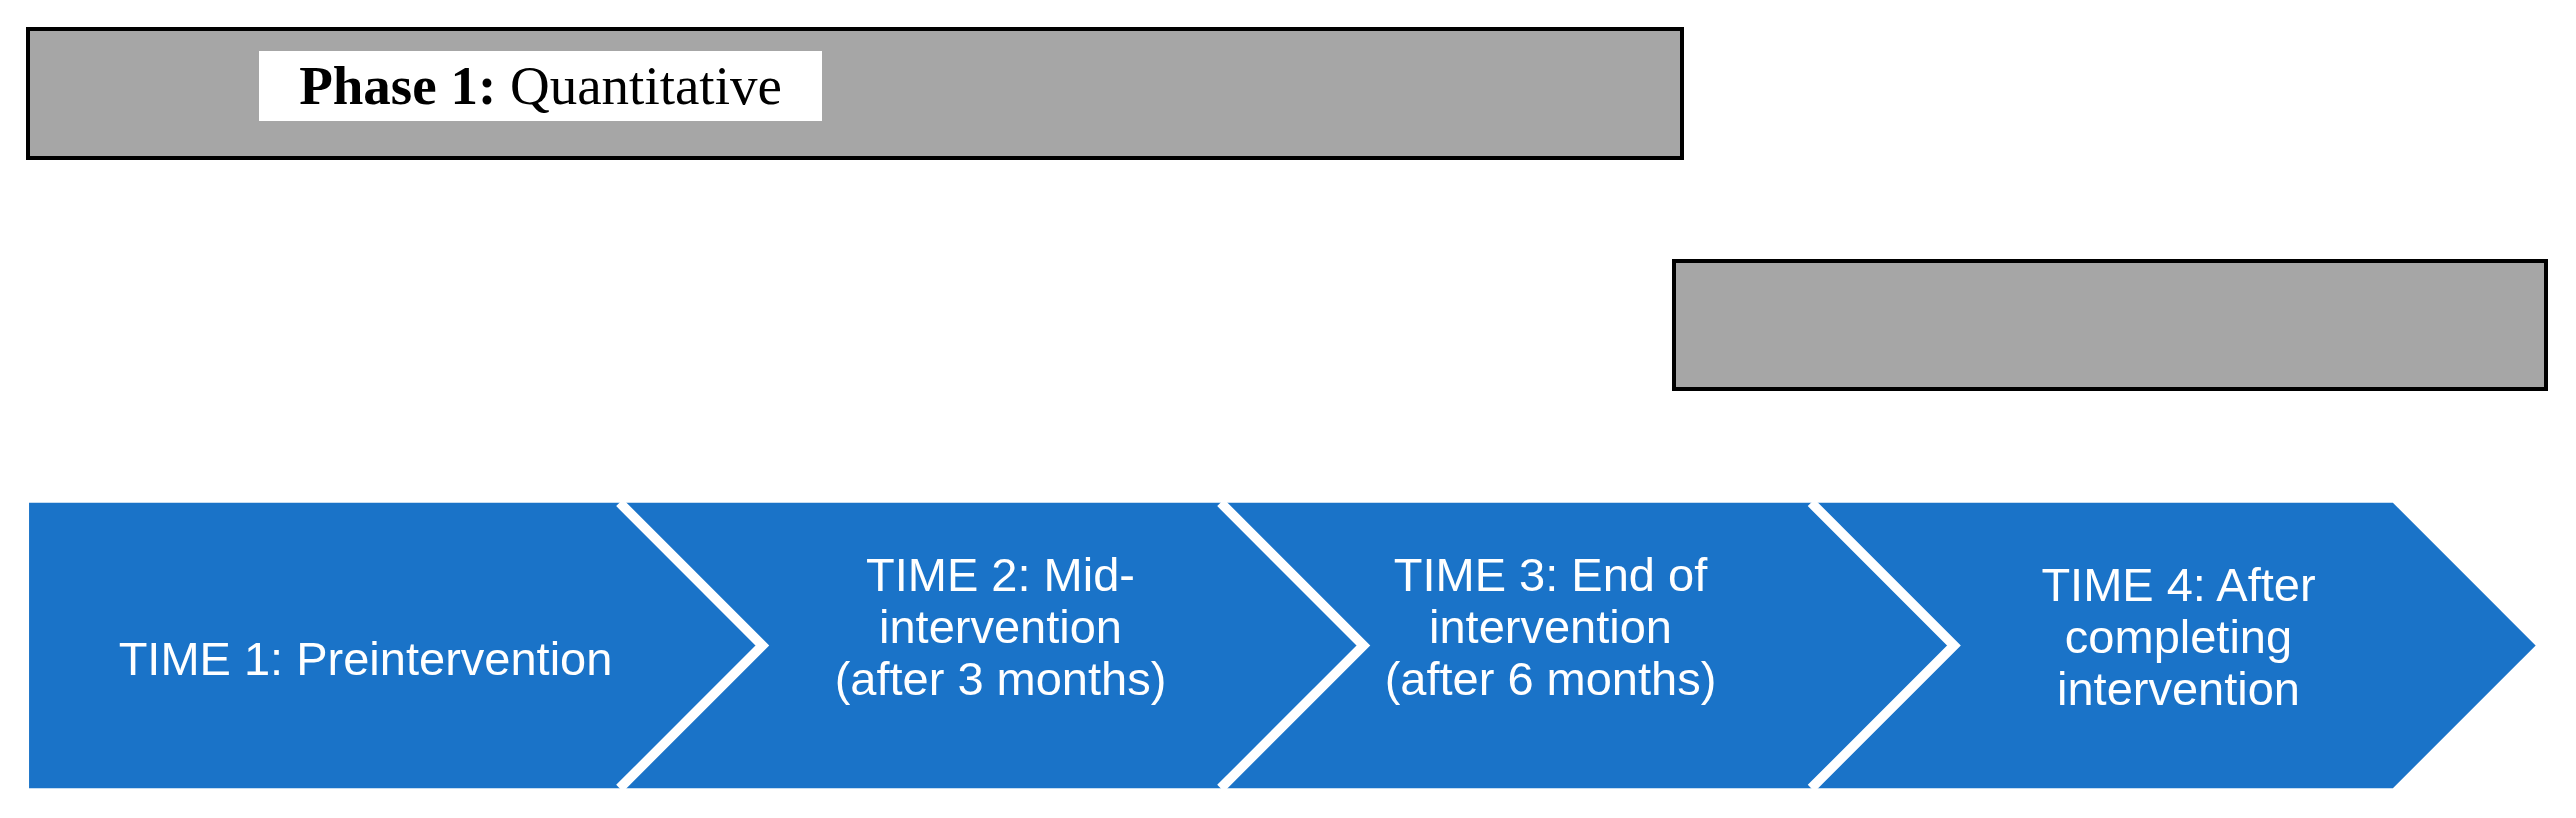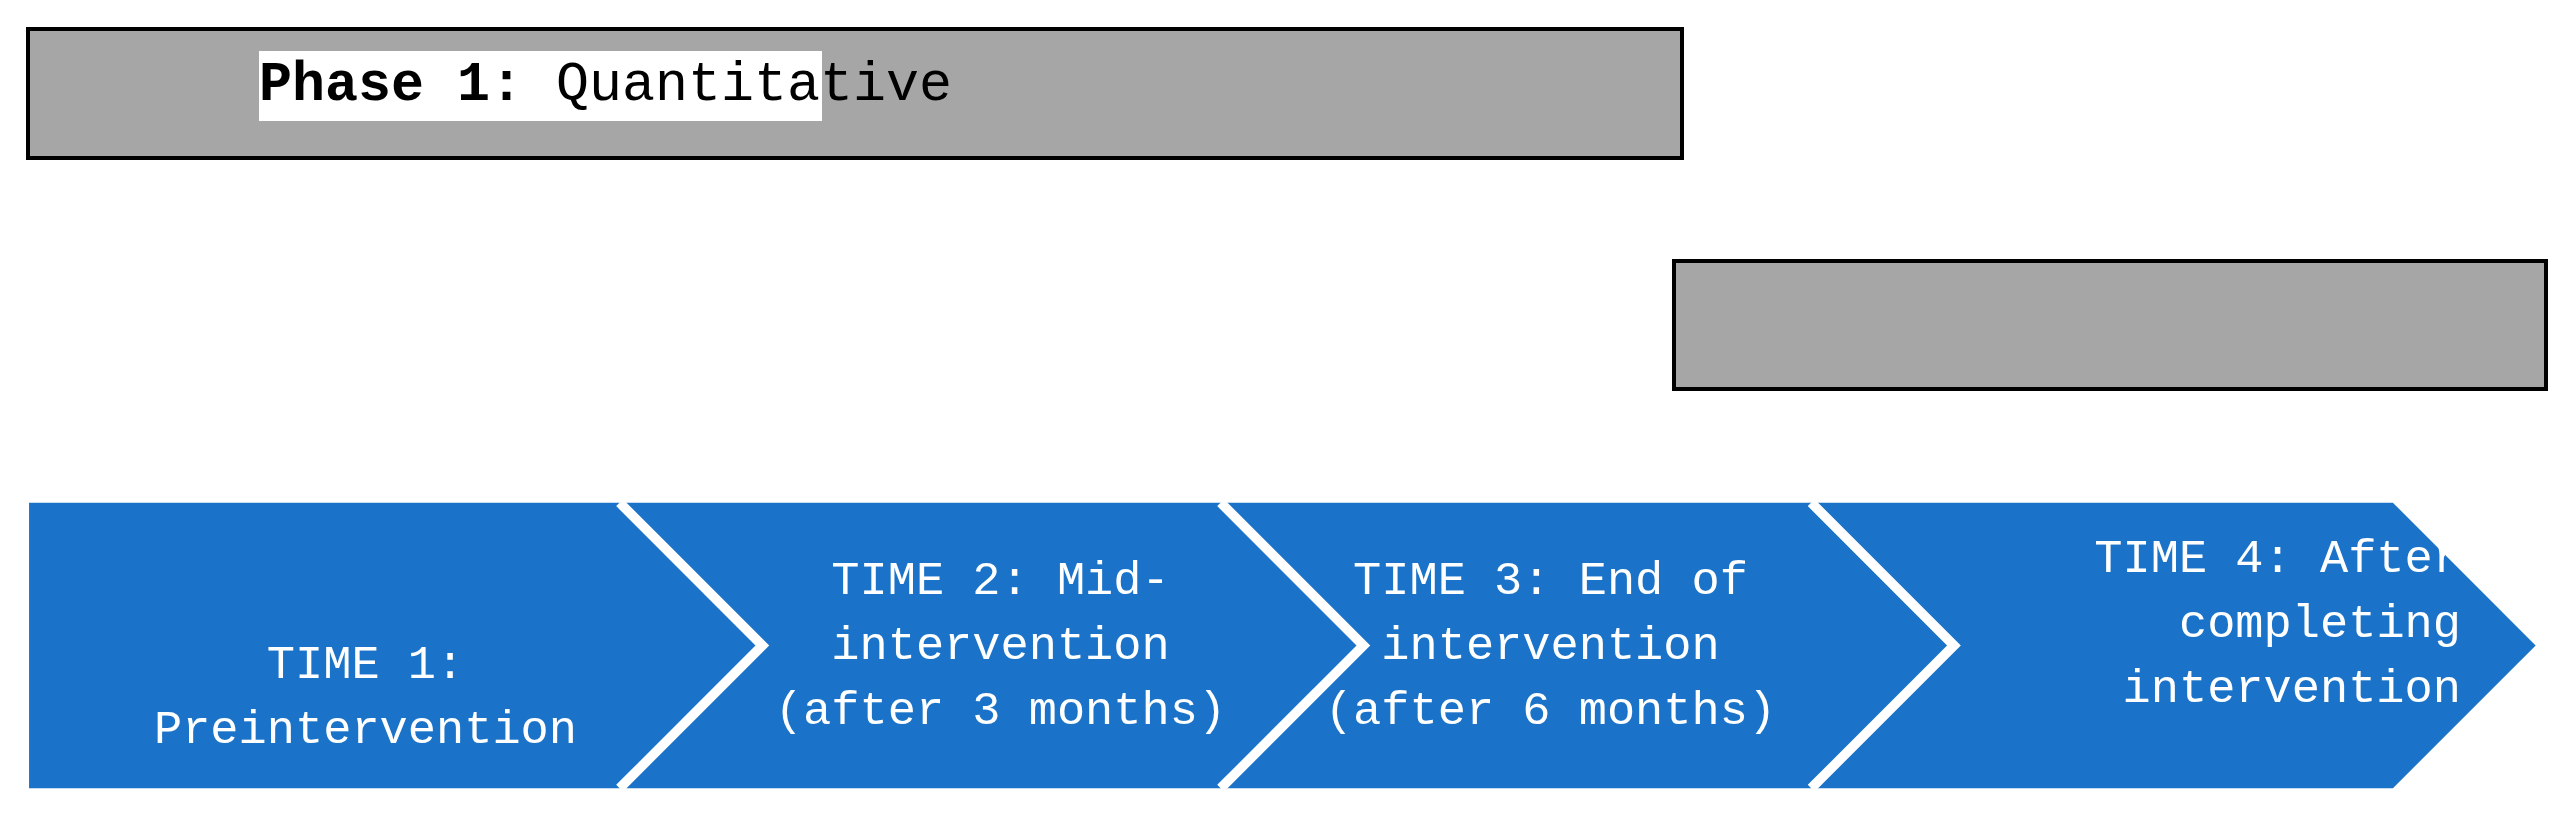--- a/index.html
+++ b/index.html
@@ -27,52 +27,52 @@
     background: var(--box-gray);
     border: 4px solid var(--box-border);
   }
   .phase-box.phase-1 { left: 26px;  top: 27px;  width: 1658px; height: 133px; }
   .phase-box.phase-2 { left: 1672px; top: 259px; width: 876px; height: 132px; }
 
   .phase-label {
     position: absolute;
     background: var(--phase-label-bg);
     color: var(--phase-label-text);
-    font-family: Liberation Mono, monospace;
+    font-family: Liberation Serif, serif;
     font-size: 55px;
-    text-align: right;
+    text-align: center;
     white-space: nowrap;
   }
   .phase-label.label-1 { left: 259px;  top: 51px;  width: 563px; height: 70px; line-height: 70px; }
   .phase-label.label-2 { left: 1905px; top: 281px; width: 528px; height: 71px; line-height: 71px; }
   .phase-prefix { font-weight: bold; }
 
   
   .arrow-svg {
     position: absolute;
     left: 0; top: 0;
     width: 2576px;
     height: 819px;
   }
   .arrow-shape { fill: var(--arrow-blue); }
   .chevron-line { fill: none; stroke: #ffffff; stroke-width: 12; }
 
   .segment-label {
     position: absolute;
     color: var(--arrow-text);
-    font-family: Liberation Mono, monospace;
+    font-family: Liberation Sans, sans-serif;
     font-size: 47px;
-    line-height: 65px;
+    line-height: 52px;
     text-align: center;
     white-space: pre-line;
   }
   .segment-label.seg-1 { left: 43px;   top: 613px; width: 645px; margin-top: 20px; }
   .segment-label.seg-2 { left: 718px;  top: 549px; width: 565px; }
   .segment-label.seg-3 { left: 1268px; top: 549px; width: 565px; }
-  .segment-label.seg-4 { left: 1896px; top: 527px; width: 565px; text-align: right; }
+  .segment-label.seg-4 { left: 1896px; top: 559px; width: 565px; }
 </style>
 </head>
 <body>
 
 <div class="canvas">
 
   <div class="phase-box phase-1"></div>
   <div class="phase-label label-1"><span class="phase-prefix">Phase 1:</span> <span class="phase-name">Quantitative</span></div>
 
   <div class="phase-box phase-2"></div>

